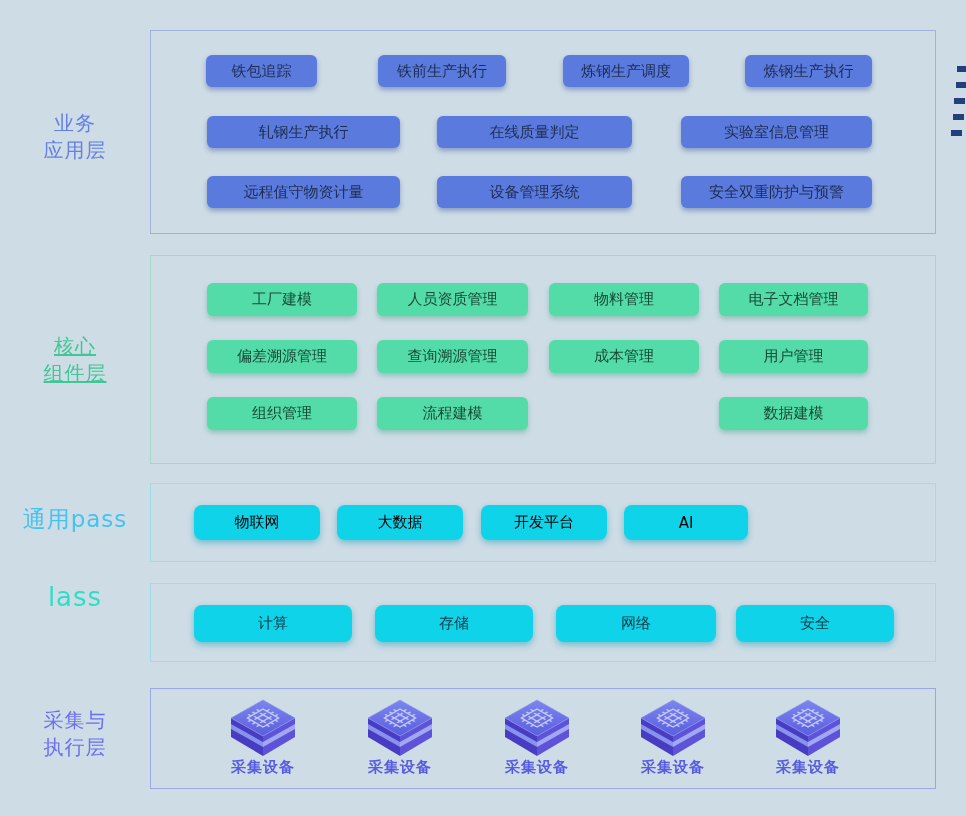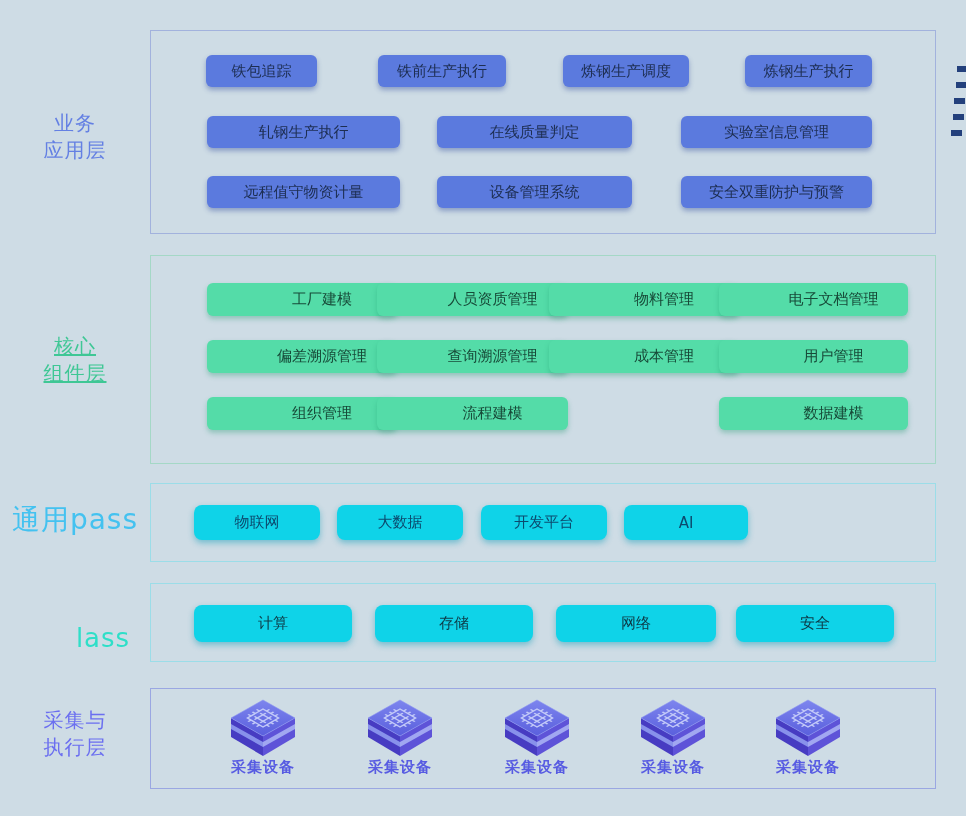--- a/index.html
+++ b/index.html
@@ -14,31 +14,31 @@
   .panel-green{border-color:#a4d8c6;}
   .panel-cyan{border-color:#9bdde8;}
   .panel-purple{border-color:#9aa7e2;}
 
   .side-label{
     position:absolute;left:0;width:150px;text-align:center;
     font-size:20px;line-height:27px;letter-spacing:1px;
   }
   .lbl-business{color:#6480e3;}
   .lbl-core{color:#3fc795;text-decoration:underline;}
-  .lbl-paas{color:#44c2f0;font-size:28px;}
+  .lbl-paas{color:#44c2f0;font-size:23px;}
   .lbl-iaas{color:#2edfc8;font-size:26px;}
   .lbl-collect{color:#6b6ff0;}
 
   .btn{
     position:absolute;display:flex;align-items:center;justify-content:center;
     border-radius:6px;font-size:15px;white-space:nowrap;cursor:default;
   }
   .btn-blue{height:32px;background:#5b7ade;color:#1d2e52;box-shadow:0 3px 5px rgba(58,84,160,.45);}
-  .btn-green{height:33px;background:#54dca8;color:#174a38;box-shadow:0 3px 5px rgba(32,150,110,.35);padding-left:40px;}
-  .btn-paas{height:35px;background:#0fd3e8;color:#0c4a6e;border-radius:8px;box-shadow:0 3px 6px rgba(0,150,180,.45);}
+  .btn-green{height:33px;background:#54dca8;color:#174a38;box-shadow:0 3px 5px rgba(32,150,110,.35);}
+  .btn-paas{height:35px;background:#0fd3e8;color:#000000;border-radius:8px;box-shadow:0 3px 6px rgba(0,150,180,.45);}
   .btn-iaas{height:37px;background:#0fd3e8;color:#0d3a46;border-radius:8px;box-shadow:0 3px 6px rgba(0,150,180,.45);}
 
   .cube{position:absolute;width:68px;height:58px;}
   .device-label{
     position:absolute;width:100px;text-align:center;
     color:#585ce2;font-size:15px;font-weight:bold;letter-spacing:1px;
   }
   .dash{position:absolute;width:11px;height:6px;background:#23407c;}
 </style>
 </head>
@@ -88,21 +88,21 @@
   <div class="side-label lbl-paas" style="top:506px;">
     <div>通用pass</div>
   </div>
   <div class="panel panel-cyan" style="top:483px;height:77px;"></div>
 
   <div class="btn btn-paas" style="left:194px;top:505px;width:126px;">物联网</div>
   <div class="btn btn-paas" style="left:337px;top:505px;width:126px;">大数据</div>
   <div class="btn btn-paas" style="left:481px;top:505px;width:126px;">开发平台</div>
   <div class="btn btn-paas" style="left:624px;top:505px;width:124px;">AI</div>
 
-  <div class="side-label lbl-iaas" style="top:625px;margin-left:28px;">
+  <div class="side-label lbl-iaas" style="top:584px;">
     <div>lass</div>
   </div>
   <div class="panel panel-cyan" style="top:583px;height:77px;"></div>
 
   <div class="btn btn-iaas" style="left:194px;top:605px;width:158px;">计算</div>
   <div class="btn btn-iaas" style="left:375px;top:605px;width:158px;">存储</div>
   <div class="btn btn-iaas" style="left:556px;top:605px;width:160px;">网络</div>
   <div class="btn btn-iaas" style="left:736px;top:605px;width:158px;">安全</div>
 
   <div class="side-label lbl-collect" style="top:707px;">

